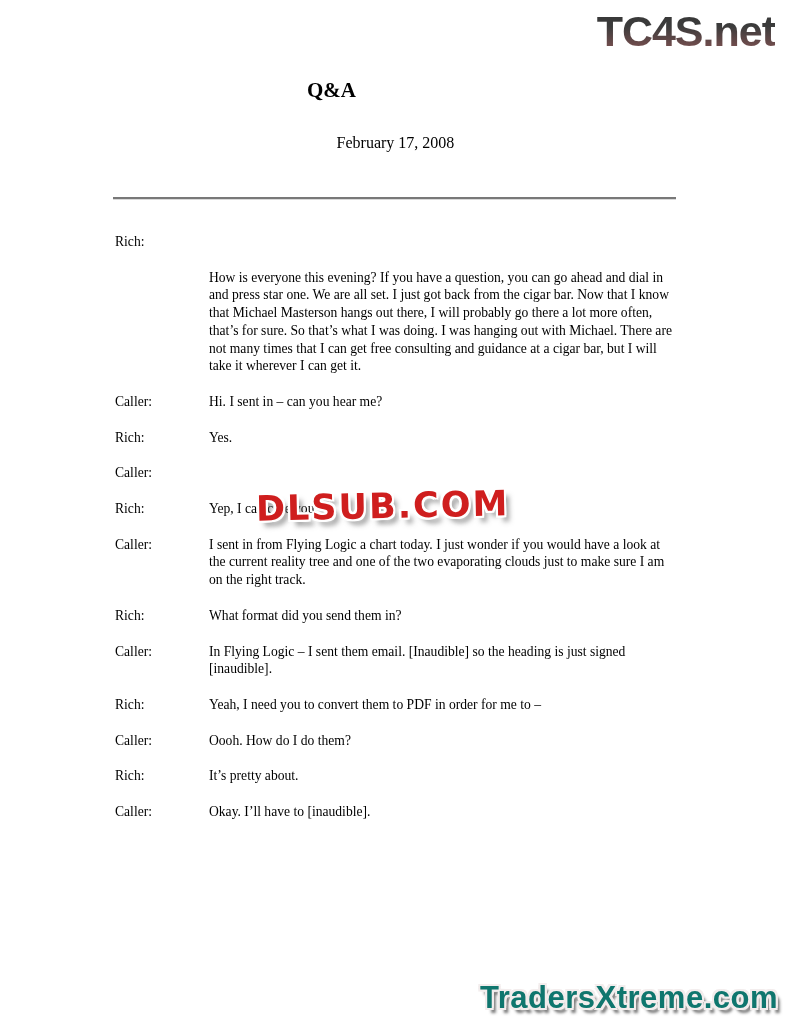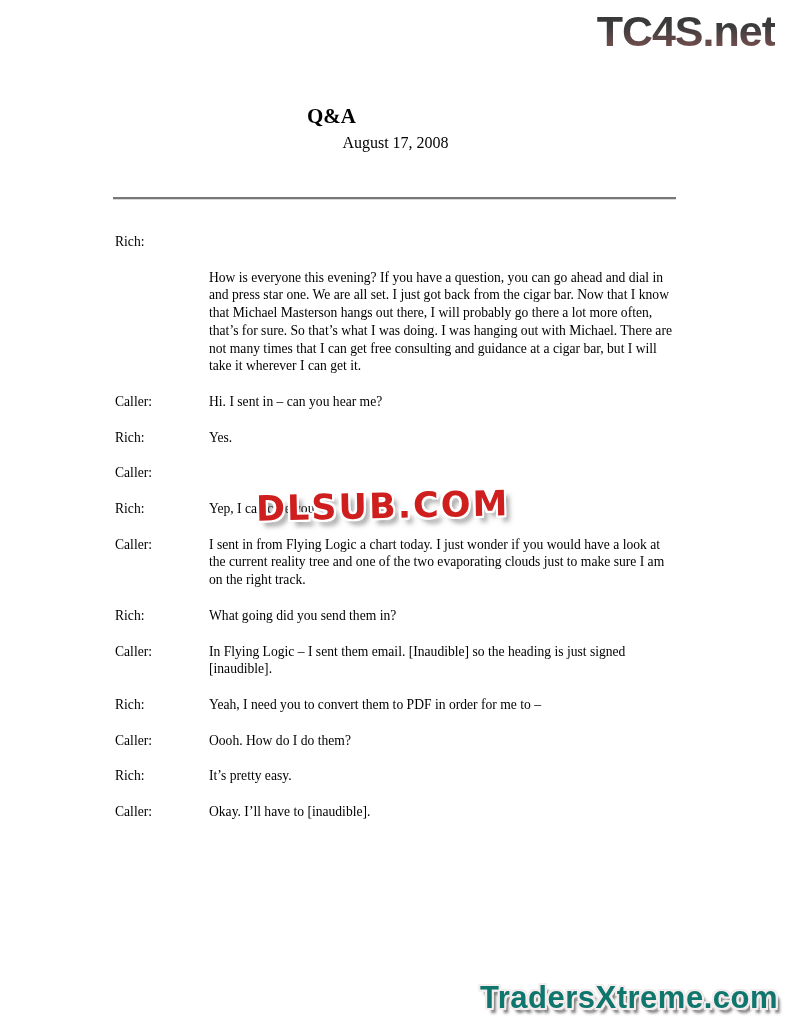--- a/index.html
+++ b/index.html
@@ -29,21 +29,21 @@
     background: linear-gradient(180deg, #353535 0%, #3c3c3c 40%, #6e4c4c 78%, #a37474 100%);
     -webkit-background-clip: text;
     background-clip: text;
     color: transparent;
     text-align: right;
   }
 
   
   .title {
     position: absolute;
-    top: 104px;
+    top: 78px;
     left: 0;
     width: 663px;
     text-align: center;
     font-weight: bold;
     font-size: 21px;
   }
   .date {
     position: absolute;
     top: 134px;
     left: 0;
@@ -122,21 +122,21 @@
 </style>
 </head>
 <body>
 
 <div class="page">
 
   <div class="brand-top">TC4S.net</div>
 
   <div class="title">Q&amp;A</div>
 
-  <div class="date">August 17, 2008</div>
+  <div class="date">February 17, 2008</div>
 
   <div class="divider"></div>
 
   <div class="transcript">
   <div class="row">
     <div class="speaker">Rich:</div>
   </div>
 
   <div class="row">
     <div class="speaker"></div>
@@ -163,41 +163,41 @@
     <div class="dialog">Yep, I can case you.</div>
   </div>
 
   <div class="row">
     <div class="speaker">Caller:</div>
     <div class="dialog">I sent in from Flying Logic a chart today. I just wonder if you would have a look at the current reality tree and one of the two evaporating clouds just to make sure I am on the right track.</div>
   </div>
 
   <div class="row">
     <div class="speaker">Rich:</div>
-    <div class="dialog">What going did you send them in?</div>
+    <div class="dialog">What format did you send them in?</div>
   </div>
 
   <div class="row">
     <div class="speaker">Caller:</div>
     <div class="dialog">In Flying Logic – I sent them email. [Inaudible] so the heading is just signed [inaudible].</div>
   </div>
 
   <div class="row">
     <div class="speaker">Rich:</div>
     <div class="dialog">Yeah, I need you to convert them to PDF in order for me to –</div>
   </div>
 
   <div class="row">
     <div class="speaker">Caller:</div>
     <div class="dialog">Oooh. How do I do them?</div>
   </div>
 
   <div class="row">
     <div class="speaker">Rich:</div>
-    <div class="dialog">It’s pretty easy.</div>
+    <div class="dialog">It’s pretty about.</div>
   </div>
 
   <div class="row">
     <div class="speaker">Caller:</div>
     <div class="dialog">Okay. I’ll have to [inaudible].</div>
   </div>
 </div>
 
   <div class="wm-center">DLSUB.COM</div>
 

